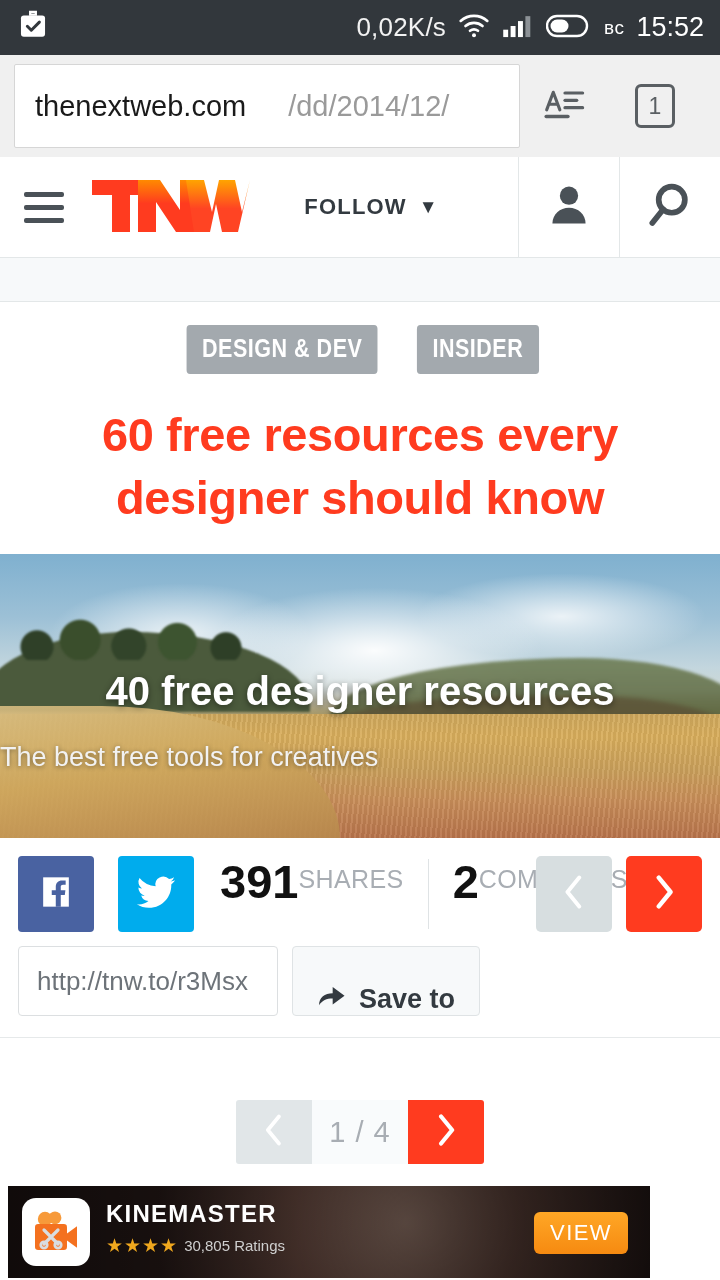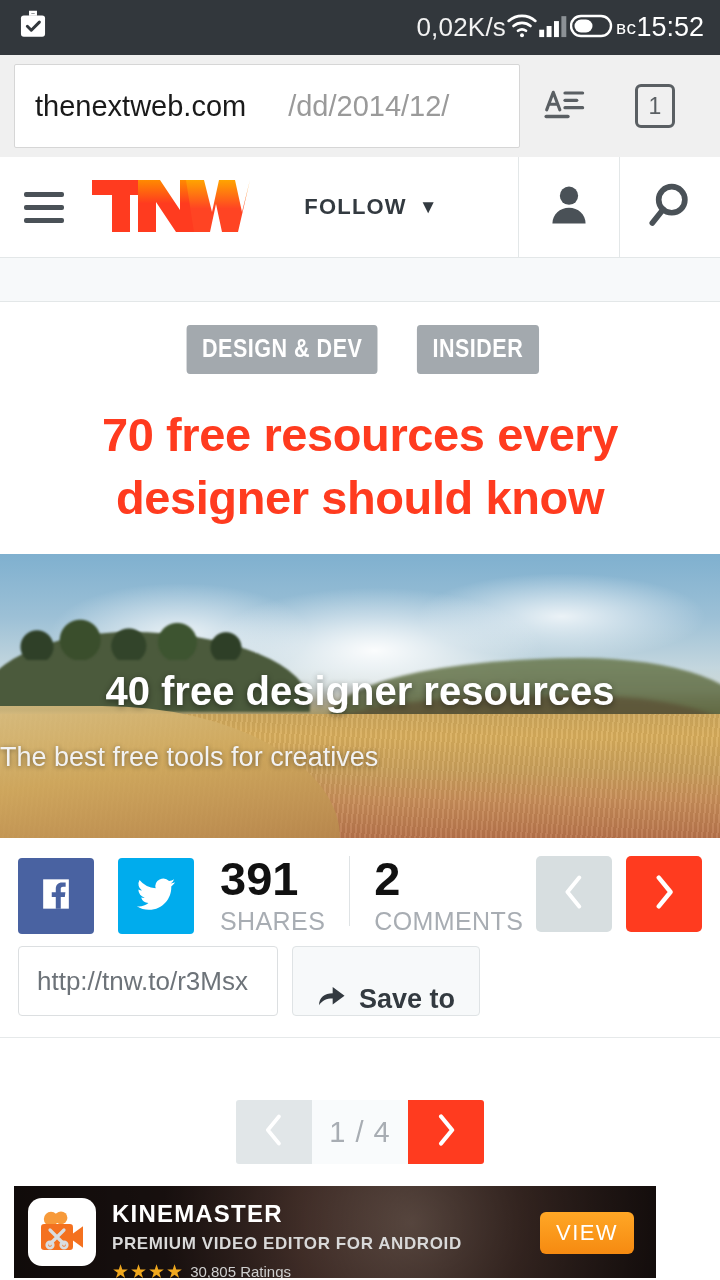--- a/index.html
+++ b/index.html
@@ -11,21 +11,21 @@
   }
   #screen { position: relative; width: 720px; height: 1280px; background:#fff; }
 
   
   .statusbar {
     position: absolute; left:0; top:0; width:720px; height:55px;
     background:#32373c; display:flex; align-items:center;
     padding: 0 16px;
   }
   .sb-left { display:flex; align-items:center; gap:10px; }
-  .sb-right { margin-left:auto; display:flex; align-items:center; }
+  .sb-right { margin-left:auto; display:flex; align-items:center; gap:12px; }
   .sb-text { color:#f2f2f2; font-size:26px; letter-spacing:0.2px; }
   .sb-time { color:#ffffff; font-size:27px; }
   .sb-day  { color:#ffffff; font-size:19px; letter-spacing:0.5px; }
   .sb-icon { display:block; }
 
   
   .urlbar-wrap {
     position:absolute; left:0; top:55px; width:720px; height:102px;
     background:#f0f0f0; display:flex; align-items:center; padding:0 14px;
   }
@@ -164,21 +164,21 @@
     background:#ffffff; border-bottom:1px solid #e6e9ea;
   }
   .share-row { position:absolute; left:18px; top:18px; display:flex; align-items:center; }
   .sq-btn {
     width:76px; height:76px; border-radius:4px;
     display:flex; align-items:center; justify-content:center;
   }
   .fb { background:#4962a1; margin-right:24px; }
   .tw { background:#00aced; margin-right:26px; }
   .counts { display:flex; align-items:flex-start; }
-  .count-block { display:flex; flex-direction:column; }
+  .count-block { display:flex; flex-direction:row; }
   .count-num { font-size:47px; font-weight:bold; color:#111111; line-height:0.96;
       font-family:"Liberation Sans Narrow","Liberation Sans",sans-serif; }
   .count-lbl { font-size:25px; color:#a8adb3; letter-spacing:0.4px; margin-top:6px;
       font-family:"Liberation Sans Narrow","Liberation Sans",sans-serif; }
   .count-divider { width:1px; height:70px; background:#dfe3e5; margin:0 24px; }
 
   .navpair { position:absolute; right:18px; top:18px; display:flex; gap:14px; }
   .nav-sq { width:76px; height:76px; border-radius:5px; display:flex; align-items:center; justify-content:center; }
   .nav-prev { background:#d7dee0; }
   .nav-next { background:#ff3b1f; }
@@ -203,21 +203,21 @@
   .pg-inner { display:flex; align-items:stretch; height:64px; }
   .pg-prev { width:76px; background:#e1e6e8; border-radius:3px 0 0 3px;
              display:flex; align-items:center; justify-content:center; }
   .pg-label { width:96px; background:#f9fbfc; display:flex; align-items:center; justify-content:center;
               color:#a8adb3; font-size:29px; letter-spacing:1px; }
   .pg-next { width:76px; background:#ff3b1f; border-radius:0 3px 3px 0;
              display:flex; align-items:center; justify-content:center; }
 
   
   .adbanner {
-    position:absolute; left:14px; top:1186px; width:642px; height:92px;
+    position:absolute; left:8px; top:1186px; width:642px; height:92px;
     overflow:hidden;
     background:
       radial-gradient(circle at 62% 40%, #8a6f63 0%, #5b4038 28%, #2a1c1a 62%),
       linear-gradient(90deg, #120d10 0%, #2b1f2c 18%, #4b3640 36%, #6d524c 52%, #3a2824 70%, #17100f 88%, #0d0908 100%);
   }
   .ad-shade { position:absolute; inset:0; background:linear-gradient(90deg, rgba(0,0,0,0.62) 0%, rgba(0,0,0,0.30) 45%, rgba(0,0,0,0.55) 100%); }
   .ad-icon {
     position:absolute; left:14px; top:12px; width:68px; height:68px;
     background:#ffffff; border-radius:14px; display:flex; align-items:center; justify-content:center;
   }
@@ -350,21 +350,21 @@
     </div>
   </div>
 
   <div class="subbar"></div>
 
   <div class="tags">
     <span class="tag">DESIGN &amp; DEV</span>
     <span class="tag">INSIDER</span>
   </div>
 
-  <h1 class="headline">70 free resources every designer should know</h1>
+  <h1 class="headline">60 free resources every designer should know</h1>
 
   <div class="hero">
     <div class="hero-sky"></div>
     <div class="hero-ridge"></div>
     <div class="hero-hill-left"></div>
     <div class="hero-trees"></div>
     <div class="hero-dark-ridge"></div>
     <div class="hero-field"></div>
     <div class="hero-field-left"></div>
     <div class="hero-overlay-title">40 free designer resources</div>
@@ -459,21 +459,20 @@
         <circle cx="12.5" cy="4.4" r="3.2" fill="#f79a3a"></circle>
         <rect x="2.5" y="7.5" width="16" height="13" rx="1.6" fill="#f4711f"></rect>
         <path d="M18.5 12.2 L23.5 8.6 V19.4 L18.5 15.8 Z" fill="#f4711f"></path>
         <path d="M7 10.5 L14 17.5 M14 10.5 L7 17.5" stroke="#d9dde0" stroke-width="1.6" stroke-linecap="round"></path>
         <circle cx="7" cy="18" r="1.6" fill="none" stroke="#d9dde0" stroke-width="1.4"></circle>
         <circle cx="14" cy="18" r="1.6" fill="none" stroke="#d9dde0" stroke-width="1.4"></circle>
       </svg>
     </div>
     <div class="ad-text">
       <div class="ad-title">KINEMASTER</div>
-      <div class="ad-sub">PREMIUM VIDEO EDITOR FOR ANDROID</div>
       <div class="ad-rating">
         <span class="ad-stars">★★★★</span>
         <span class="ad-ratecount">30,805 Ratings</span>
       </div>
     </div>
     <div class="ad-view">VIEW</div>
   </div>
 
 </div>
 

